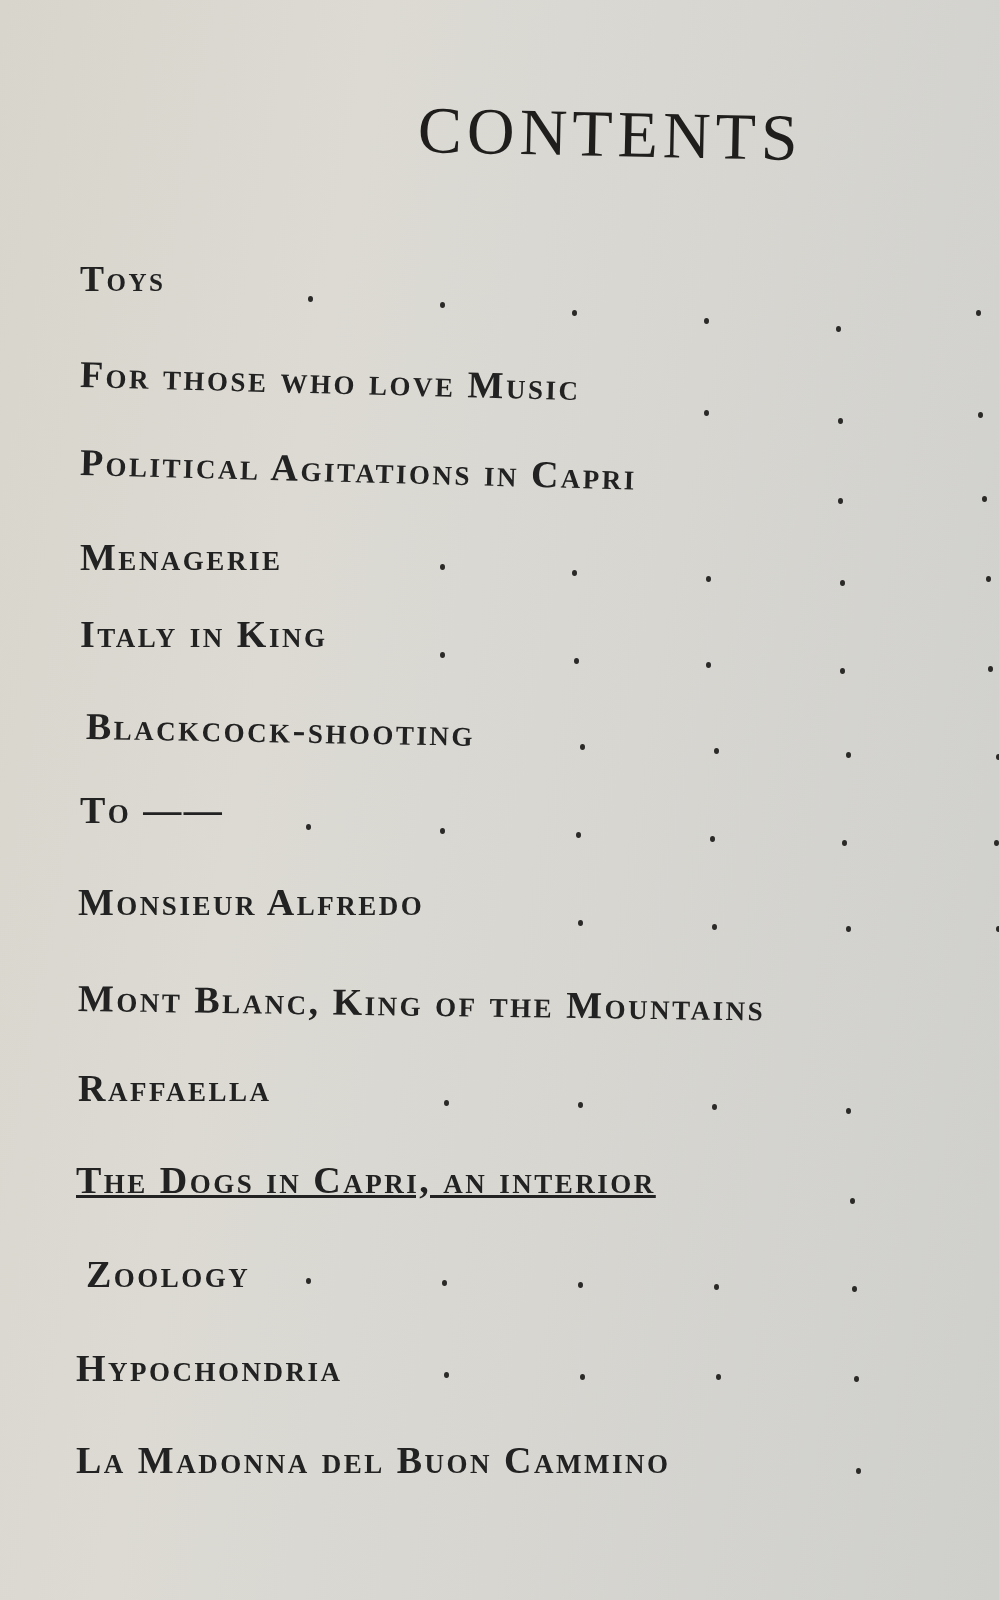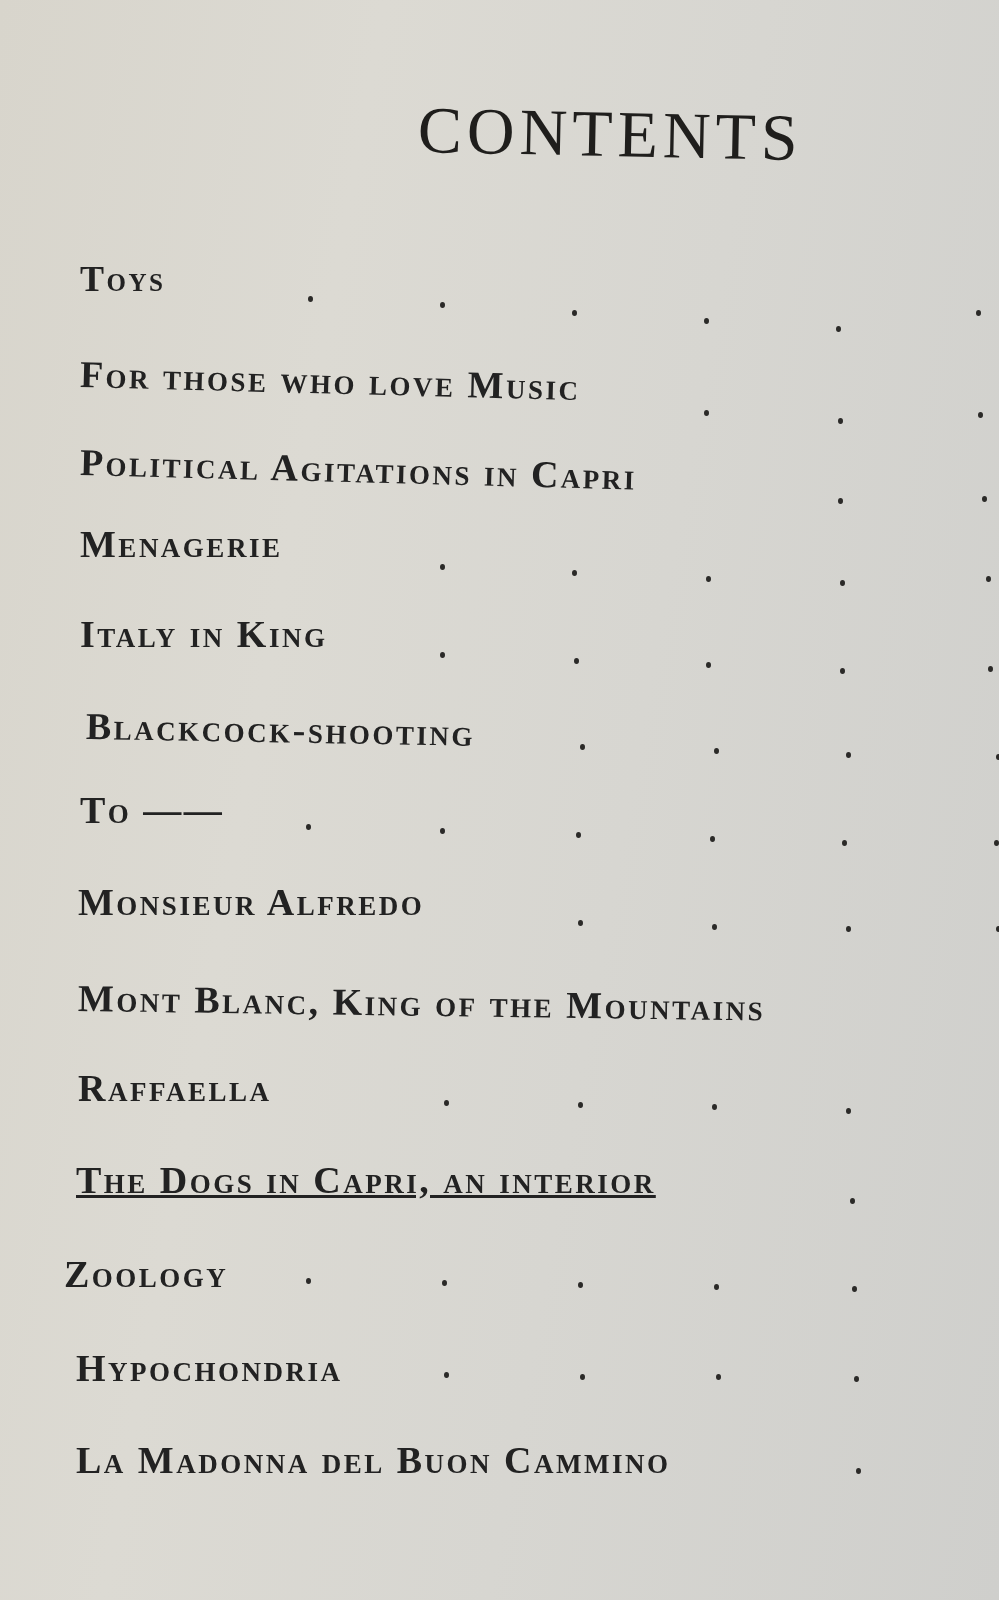--- a/index.html
+++ b/index.html
@@ -51,21 +51,21 @@
     <span class="dot" style="left:978px;top:60px;"></span>
   </div>
 
   <div class="entry" style="top:440px;">
     <span class="entry-title" style="left:80px;top:0;transform:rotate(1.5deg);transform-origin:left;">Political Agitations in Capri</span>
     <span class="dot" style="left:838px;top:58px;"></span>
     <span class="dot" style="left:982px;top:56px;"></span>
   </div>
 
   <div class="entry" style="top:522px;">
-    <span class="entry-title" style="left:80px;top:0;font-family:Liberation Serif, serif;">Menagerie</span>
+    <span class="entry-title" style="left:80px;top:13px;font-family:Liberation Serif, serif;">Menagerie</span>
     <span class="dot" style="left:440px;top:42px;"></span>
     <span class="dot" style="left:572px;top:48px;"></span>
     <span class="dot" style="left:706px;top:54px;"></span>
     <span class="dot" style="left:840px;top:58px;"></span>
     <span class="dot" style="left:986px;top:54px;"></span>
   </div>
 
   <div class="entry" style="top:612px;">
     <span class="entry-title" style="left:80px;top:0;">Italy in King</span>
     <span class="dot" style="left:440px;top:40px;"></span>
@@ -112,21 +112,21 @@
     <span class="dot" style="left:712px;top:38px;"></span>
     <span class="dot" style="left:846px;top:42px;"></span>
   </div>
 
   <div class="entry" style="top:1158px;">
     <span class="entry-title" style="left:76px;top:0;text-decoration:underline;">The Dogs in Capri, an interior</span>
     <span class="dot" style="left:850px;top:40px;"></span>
   </div>
 
   <div class="entry" style="top:1252px;">
-    <span class="entry-title" style="left:64px;top:0;">Zoology</span>
+    <span class="entry-title" style="left:86px;top:0;">Zoology</span>
     <span class="dot" style="left:306px;top:26px;"></span>
     <span class="dot" style="left:442px;top:28px;"></span>
     <span class="dot" style="left:578px;top:30px;"></span>
     <span class="dot" style="left:714px;top:32px;"></span>
     <span class="dot" style="left:852px;top:34px;"></span>
   </div>
 
   <div class="entry" style="top:1346px;">
     <span class="entry-title" style="left:76px;top:0;">Hypochondria</span>
     <span class="dot" style="left:444px;top:26px;"></span>

